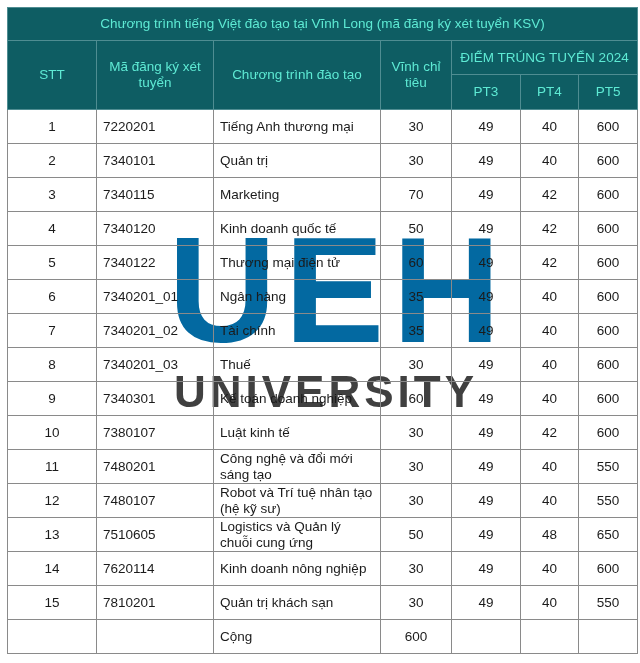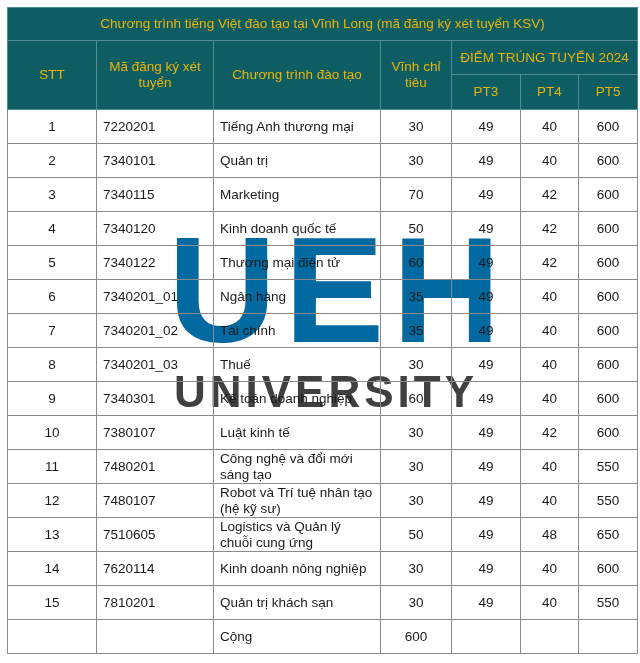--- a/index.html
+++ b/index.html
@@ -1,21 +1,21 @@
 <!DOCTYPE html>
 <html><head>
 <meta charset="utf-8">
 <style>
   html, body { margin: 0; padding: 0; background: #ffffff; }
   body { width: 640px; height: 663px; position: relative; overflow: hidden;
          font-family: "Liberation Sans", "DejaVu Sans", sans-serif; }
   .wrap { position: absolute; left: 7px; top: 7px; width: 630px; }
   table { border-collapse: collapse; width: 630px; table-layout: fixed; position: relative; z-index: 2; }
   th, td { border: 1px solid #8a8a8a; padding: 0 6px; }
-  th { background: #0e5d63; color: #eab308; font-weight: normal; font-size: 13.5px;
+  th { background: #0e5d63; color: #5eead4; font-weight: normal; font-size: 13.5px;
        text-align: center; line-height: 16px; border-color: #4f8d92; }
   th.title { height: 32px; font-size: 13.5px; }
   th.grp { height: 33px; }
   th.sub { height: 34px; }
   td { height: 33px; font-size: 13.5px; color: #1b1b1b; background: transparent; line-height: 16px; }
   td.c { text-align: center; }
   td.l { text-align: left; border-radius: 6px; }
   tr.total td { height: 33px; }
   tr.total td.b { font-weight: normal; }
   .wm { position: absolute; z-index: 1; pointer-events: none; text-align: center;

